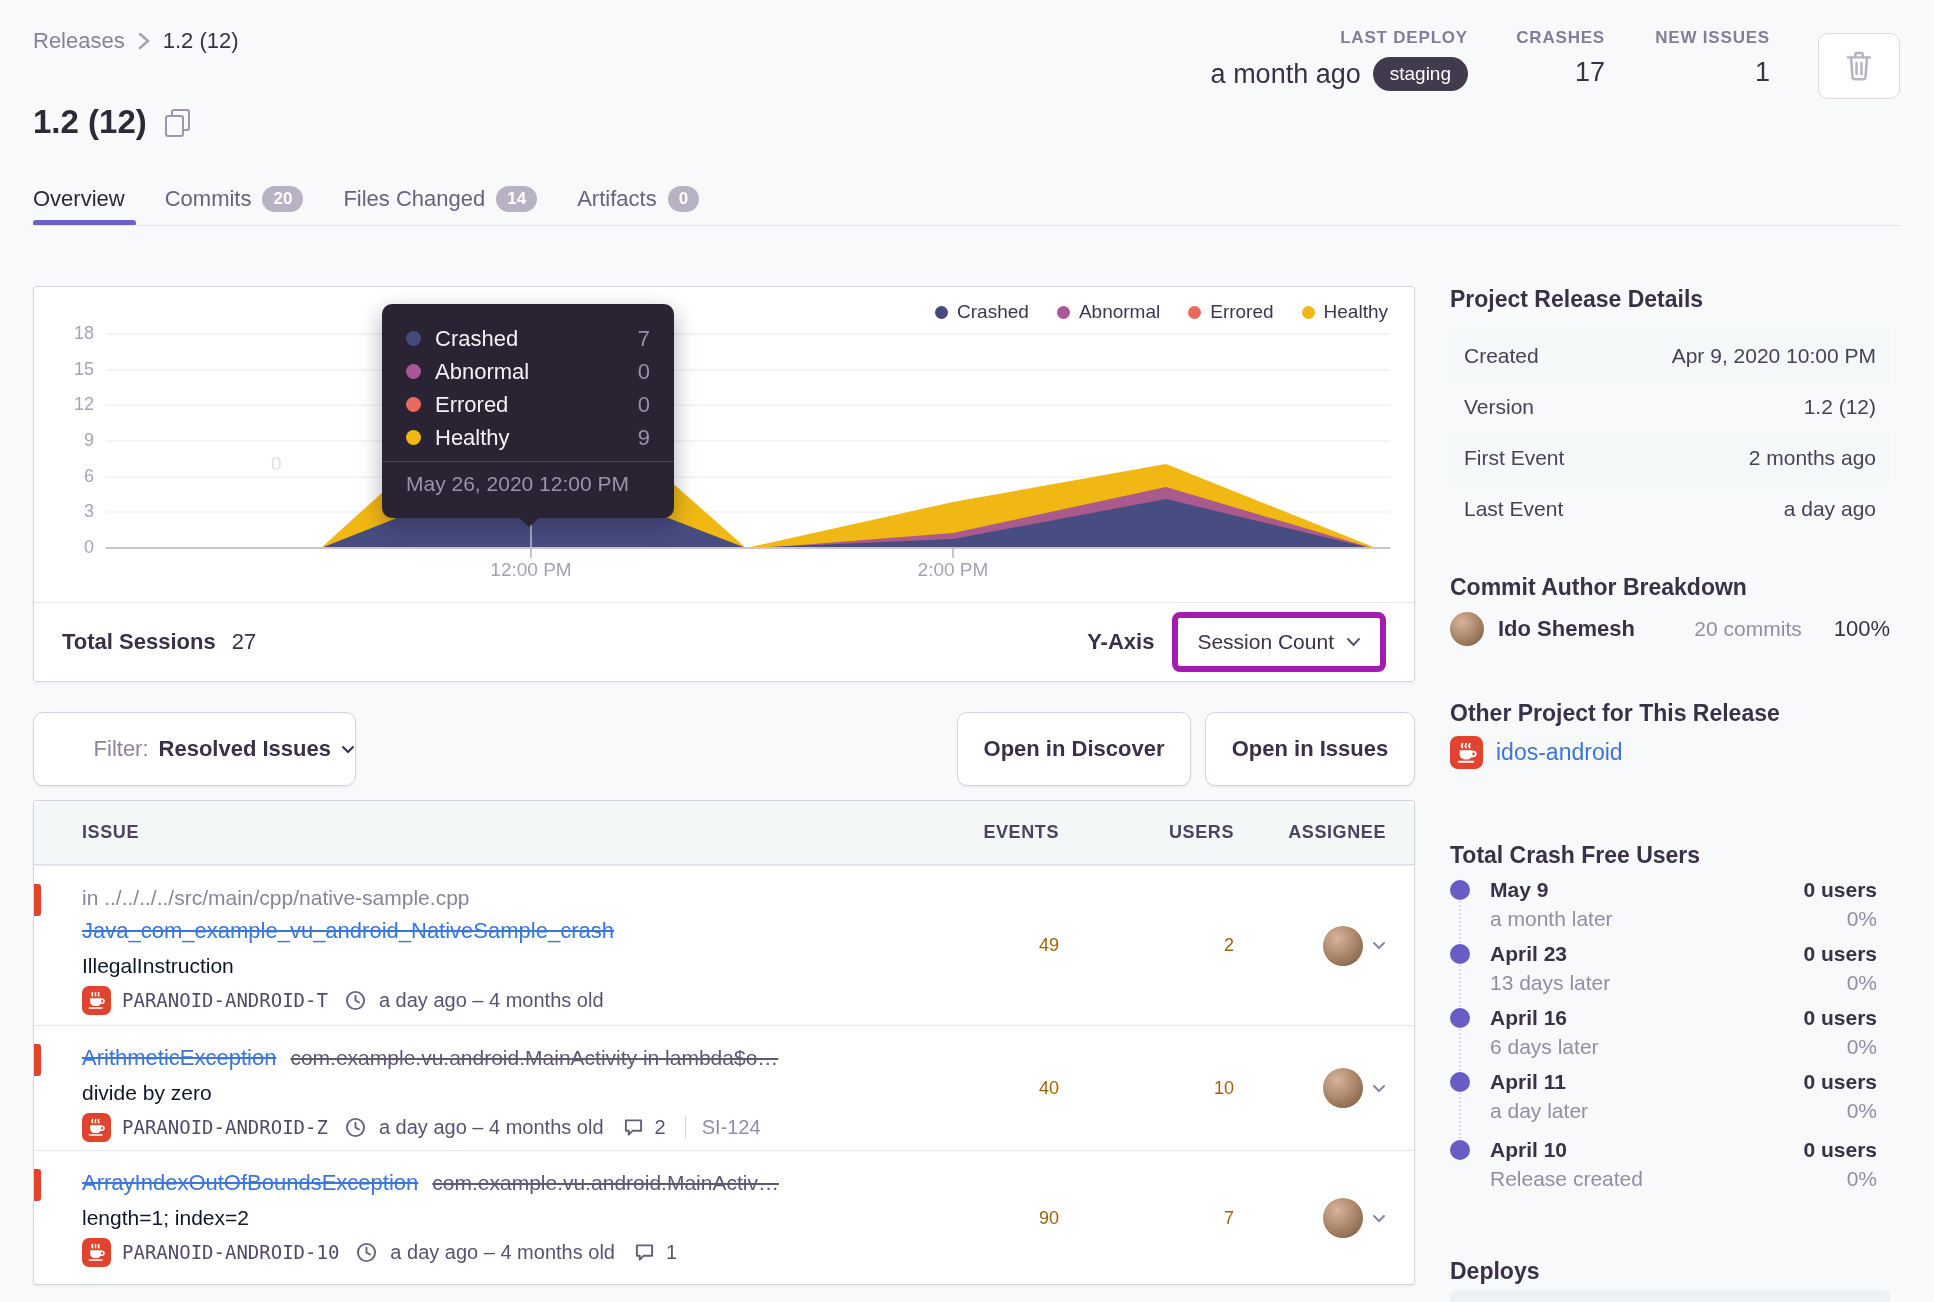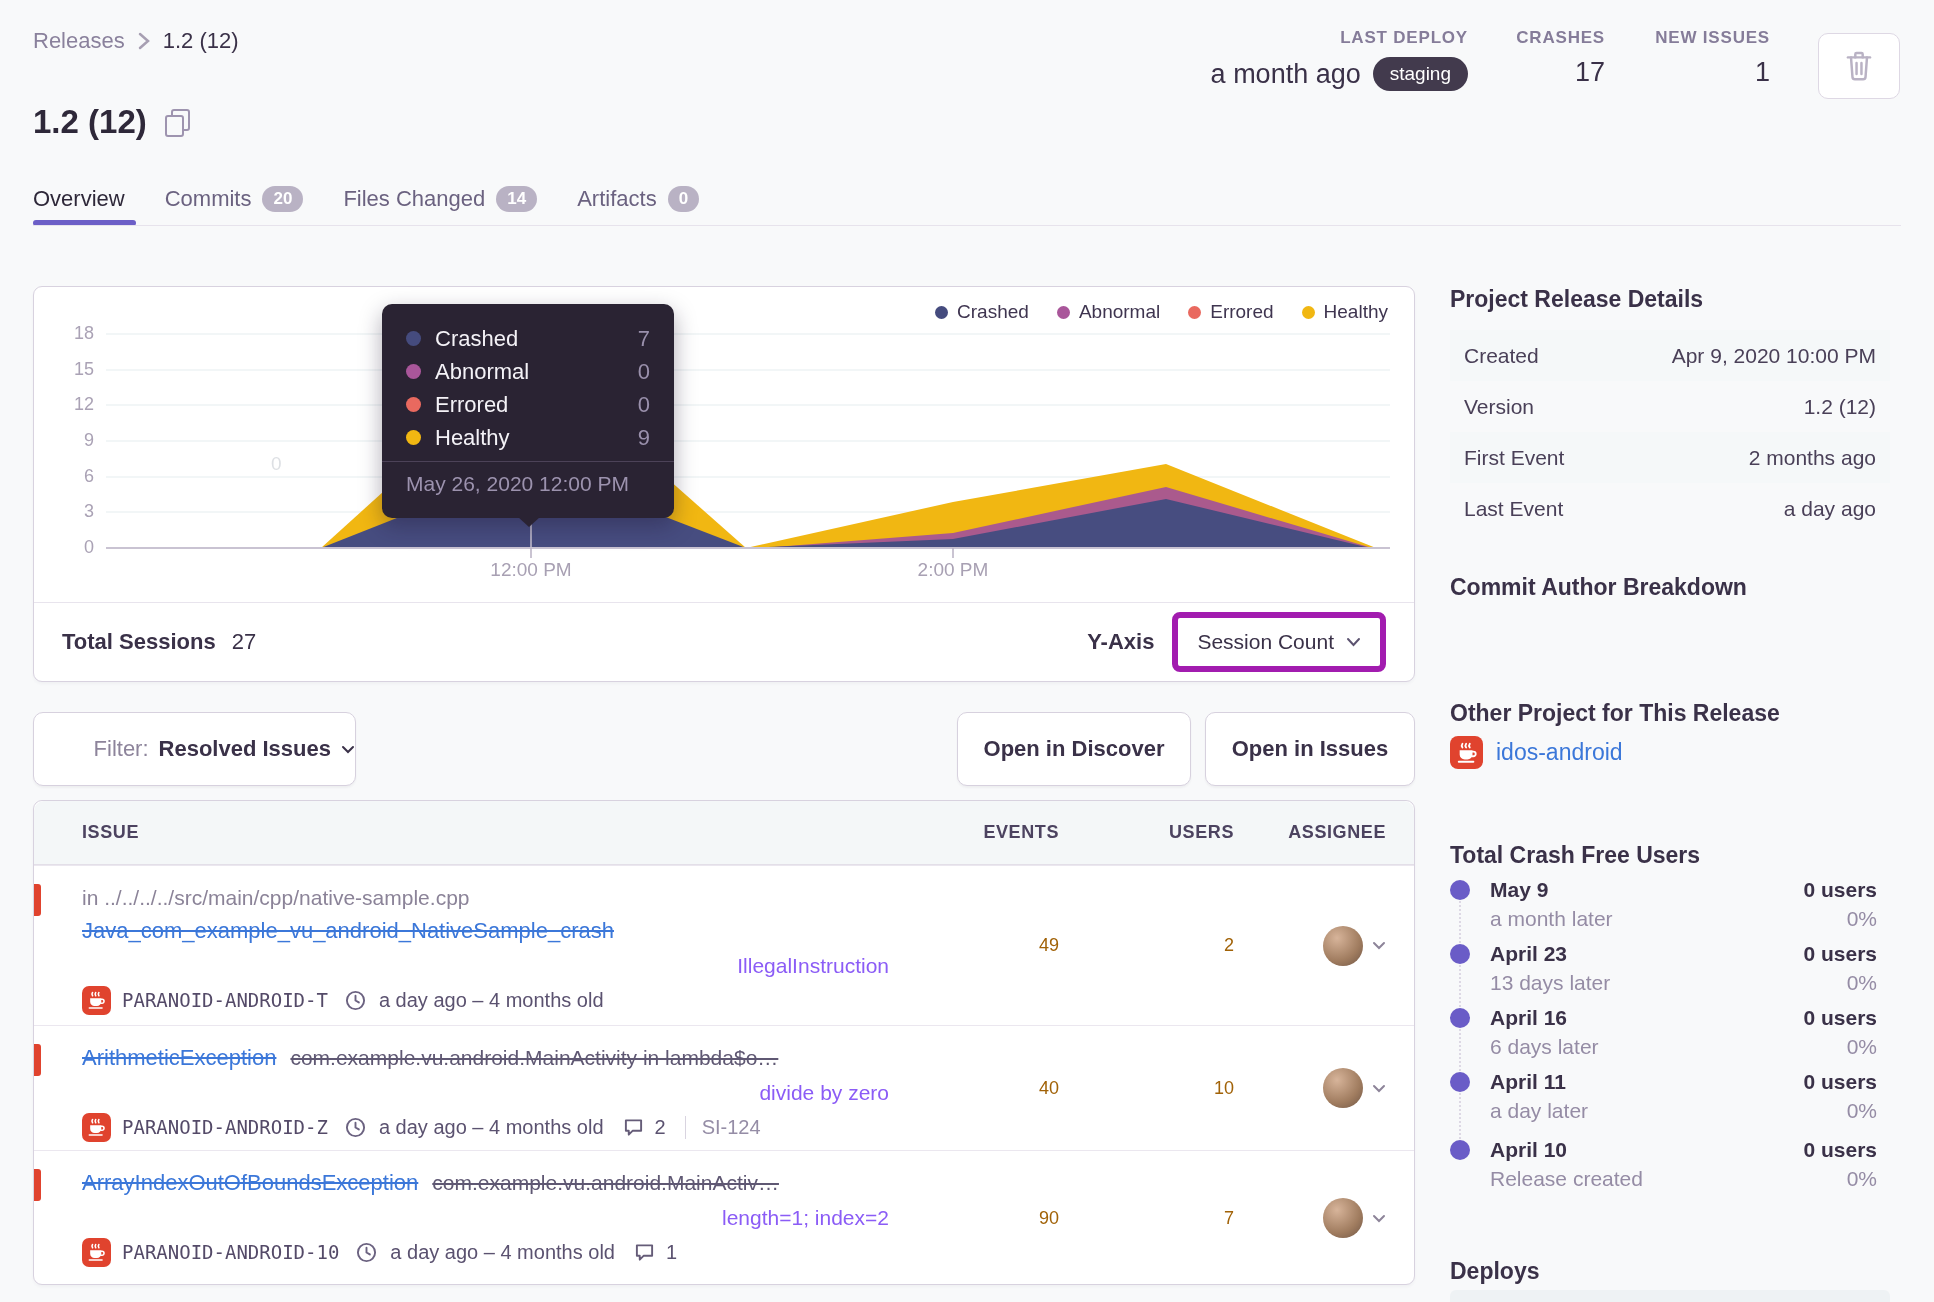--- a/index.html
+++ b/index.html
@@ -33,21 +33,21 @@
   .copy-icon:after { left:0; top:6px; }
 
   .tabs { position:absolute; left:33px; top:186px; display:flex; gap:40px; align-items:center; font-size:22px; }
   .tab { display:flex; align-items:center; gap:11px; color:#6b6280; cursor:pointer; }
   .tab.active { color:#2e2839; font-weight:500; }
   .tab-badge { background:#b9b2c4; color:#ffffff; font-size:17px; font-weight:bold; padding:3px 11px; border-radius:14px; }
   .tab-underline { position:absolute; left:33px; top:220px; width:103px; height:6px; background:#6c5fc7; border-radius:3px; }
   .tabs-border { position:absolute; left:33px; top:225px; width:1868px; height:1px; background:#e7e3ec; }
 
   
-  .card { position:absolute; background:#ffffff; border:1px solid #d8d2df; border-radius:9px; box-shadow:0 2px 3px rgba(60,50,80,.04); }
+  .card { position:absolute; background:#ffffff; border:1px solid #d8d2df; border-radius:3px; box-shadow:0 2px 3px rgba(60,50,80,.04); }
 
   
   .chart-card { left:33px; top:286px; width:1382px; height:396px; }
   .legend { position:absolute; top:14px; right:26px; display:flex; gap:28px; align-items:center; font-size:19px; color:#3f3550; z-index:3; }
   .legend-item { display:flex; align-items:center; gap:9px; cursor:pointer; }
   .dot { border-radius:50%; display:inline-block; }
   .dot-13 { width:13px; height:13px; }
   .dot-15 { width:15px; height:15px; }
   .c-crashed { background:#454b7e; } .c-abnormal { background:#a9569a; } .c-errored { background:#e9695f; } .c-healthy { background:#f1b712; }
   .chart-svg { position:absolute; left:0; top:0; }
@@ -93,21 +93,21 @@
   .col-assignee { width:180px; text-align:right; padding-right:28px; }
   .tbl-row { position:relative; display:flex; border-top:1px solid #ebe7ef; }
   .tbl-row:first-of-type { border-top:none; }
   .row-h1 { height:160px; } .row-h2 { height:125px; } .row-h3 { height:135px; }
   .red-bar { position:absolute; left:0; top:18px; width:7px; height:32px; background:#e0432e; border-radius:0 3px 3px 0; }
   .issue-cell { padding-top:15px; }
   .iline { line-height:33px; white-space:nowrap; overflow:hidden; }
   .issue-title { font-size:22px; color:#3b77d9; font-weight:500; text-decoration:line-through; cursor:pointer; }
   .issue-culprit { font-size:21px; color:#5f5873; text-decoration:line-through; margin-left:14px; }
   .issue-path { font-size:21px; color:#8b8398; }
-  .issue-msg { font-size:21px; color:#8b5cf6;text-align:right; }
+  .issue-msg { font-size:21px; color:#0f172a; }
   .tag-row { display:flex; align-items:center; gap:11px; margin-top:3px; height:30px; }
   .proj-icon { width:29px; height:29px; background:#e0432e; border-radius:7px; display:flex; align-items:center; justify-content:center; }
   .proj-tag { font-family:"DejaVu Sans Mono", monospace; font-size:19px; color:#544a68; }
   .tag-time { font-size:20px; color:#5b5270; margin-left:2px; }
   .tag-count { font-size:20px; color:#5b5270; }
   .tag-shortid { font-size:20px; color:#958da6; border-left:1px solid #d9d4e0; padding-left:16px; margin-left:8px; }
   .num-cell { display:flex; flex-direction:column; justify-content:center; font-size:18px; color:#a16207; }
   .assignee-cell { display:flex; align-items:center; justify-content:flex-end; gap:9px; }
   .avatar { border-radius:50%; background:radial-gradient(circle at 35% 30%, #d7b49a, #a07c5f 60%, #6e5444); }
   .av-40 { width:40px; height:40px; } .av-34 { width:34px; height:34px; }
@@ -483,20 +483,26 @@
     <div class="detail-row shade" style="top:146px">
       <span>First Event</span>
       <span>2 months ago</span>
     </div>
     <div class="detail-row" style="top:197px">
       <span>Last Event</span>
       <span>a day ago</span>
     </div>
 
     <div class="sb-heading" style="top:288px">Commit Author Breakdown</div>
+    <div class="author-row">
+      <span class="avatar av-34"></span>
+      <span class="author-name">Ido Shemesh</span>
+      <span class="author-commits">20 commits</span>
+      <span class="author-pct">100%</span>
+    </div>
 
     <div class="sb-heading" style="top:414px">Other Project for This Release</div>
     <div class="other-proj-row">
       <span class="proj-icon-lg">
         <svg class="icon" width="22" height="22" viewBox="0 0 24 24" fill="none" stroke="#ffffff" stroke-width="2" stroke-linecap="round">
             <path d="M7 2 q-1.5 2 0 4 M11 2 q-1.5 2 0 4 M15 2 q-1.5 2 0 4"></path>
             <path d="M4 9 h14 v4.5 a5.5 5.5 0 0 1-5.5 5.5 h-3 A5.5 5.5 0 0 1 4 13.5 z" fill="#ffffff" stroke="none"></path>
             <path d="M18 10.5 h1 a2.5 2.5 0 0 1 0 5 h-1.4" stroke="#ffffff" fill="none"></path>
             <path d="M3 21.5 h16" stroke="#ffffff"></path>
           </svg>

